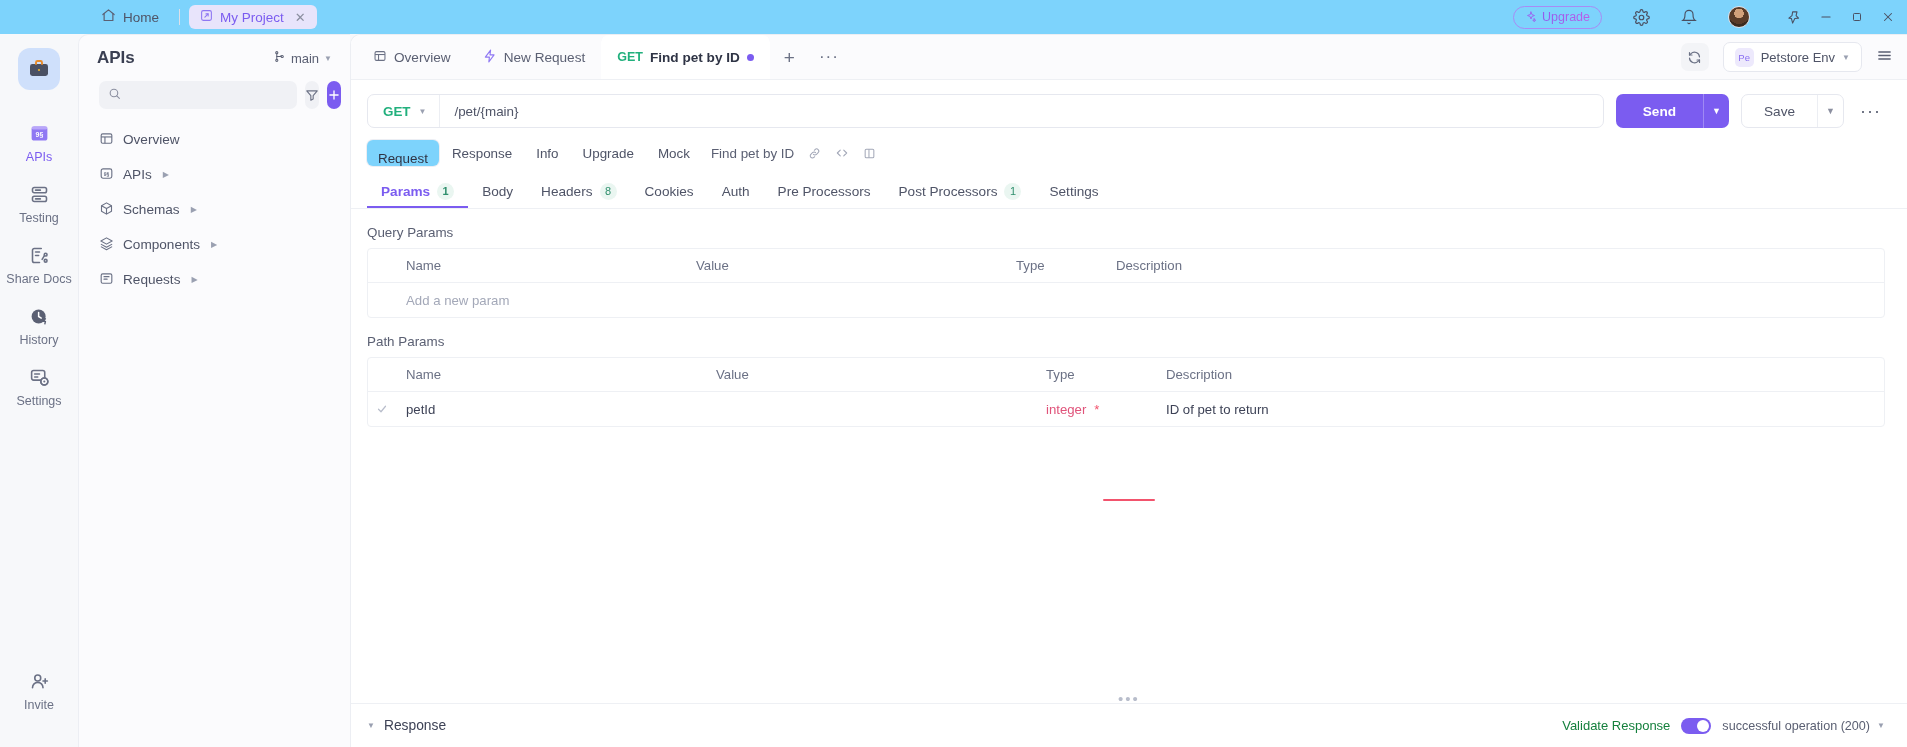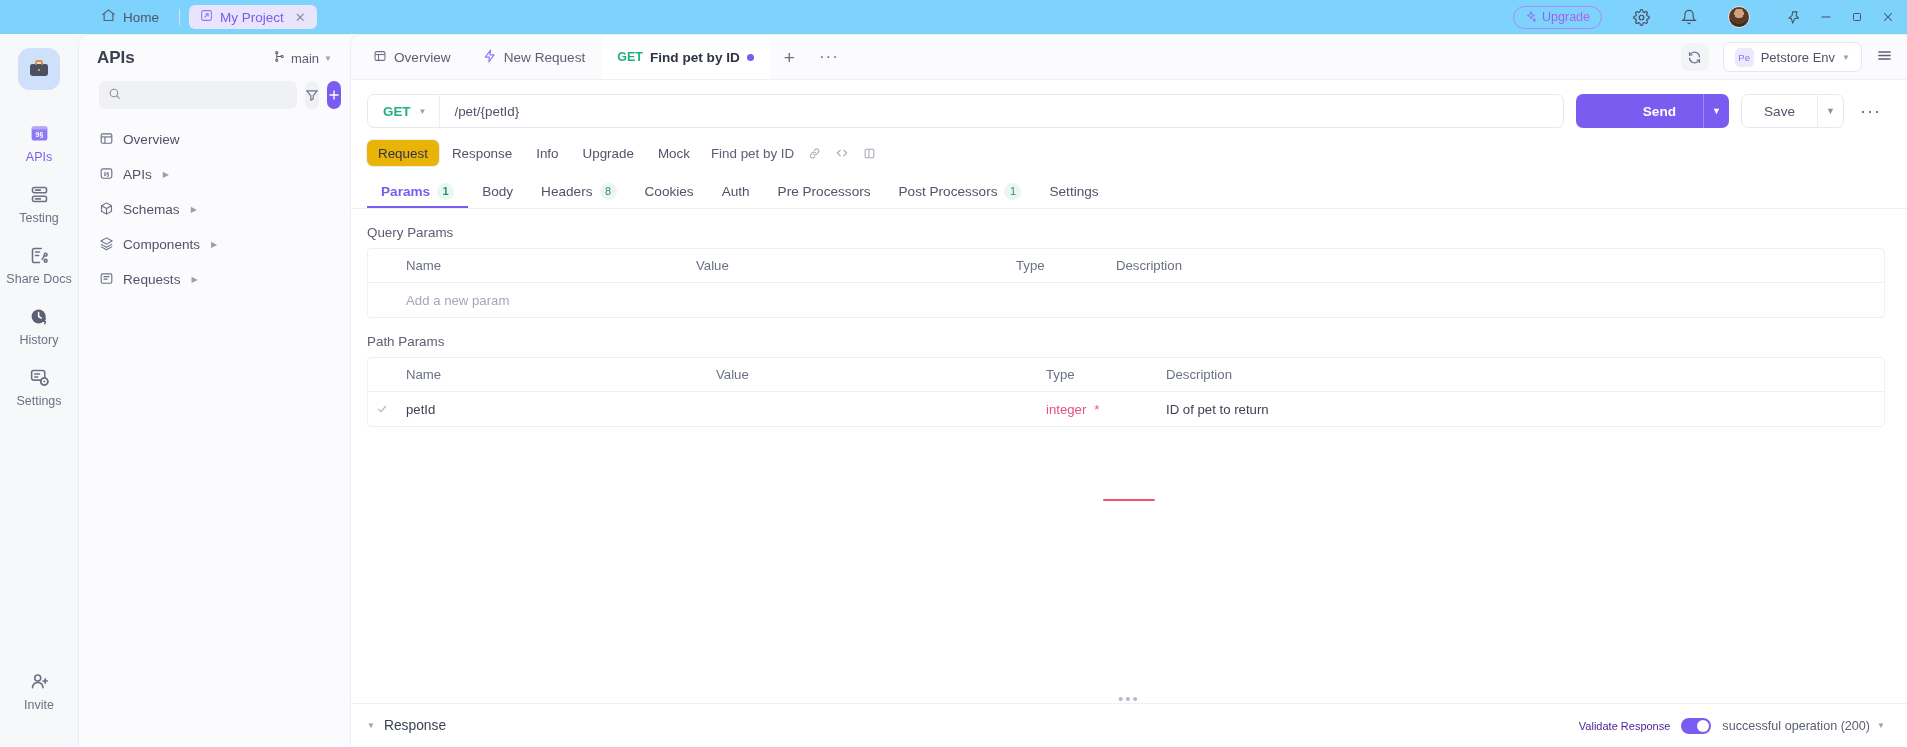--- a/index.html
+++ b/index.html
@@ -148,21 +148,21 @@
     display: flex; align-items: center; background: #fff;
   }
   .verbsel {
     display: flex; align-items: center; gap: 8px; padding: 0 13px 0 15px;
     border-right: 1px solid #eceef3; height: 100%;
   }
   .verbsel .v { color: #22b07d; font-weight: 700; font-size: 13.4px; }
   .urlbox .path { padding-left: 14px; font-size: 13.4px; color: #4f5467; }
   .send-btn {
     height: 34px; display: flex; align-items: stretch;
-    border-radius: 7px; overflow: hidden; background: #7b5cf0; color: #fff; padding-left: 40px;
+    border-radius: 7px; overflow: hidden; background: #7b5cf0; color: #fff;
   }
   .send-btn .lbl {
     padding: 0 27px; display: flex; align-items: center; font-size: 13.6px; font-weight: 600;
   }
   .send-btn .cav {
     width: 26px; display: flex; align-items: center; justify-content: center;
     border-left: 1px solid rgba(255,255,255,.28); font-size: 9px;
   }
   .save-btn {
     height: 34px; display: flex; align-items: stretch; border: 1px solid #e6e8ef;
@@ -174,21 +174,21 @@
     border-left: 1px solid #eceef3; font-size: 9px; color: #8b8fa0;
   }
   .more-dots { font-size: 18px; color: #5b6073; padding: 0 4px; letter-spacing: 1px; }
 
   
   .subtabs { display: flex; align-items: center; gap: 2px; padding: 12px 16px 0 16px; }
   .subtab {
     height: 26px; padding: 0 11px; display: flex; align-items: center;
     border-radius: 6px; font-size: 13.4px; color: #4f5467; cursor: default;
   }
-  .subtab.sel { background: #eab308; color: #2f3445; box-shadow: 0 0 0 1px #eceef3; font-weight: 500; }
+  .subtab.sel { background: #7dd3fc; color: #2f3445; box-shadow: 0 0 0 1px #eceef3; font-weight: 500; align-items: flex-end; }
   .sub-name { font-size: 13.4px; color: #5b6073; margin-left: 8px; }
   .sub-ic { color: #a3a8b8; margin-left: 12px; display: flex; align-items: center; }
 
   
   .ptabs {
     display: flex; align-items: flex-end; gap: 0;
     padding: 10px 16px 0 16px; border-bottom: 1px solid #eef0f4;
   }
   .ptab {
     display: flex; align-items: center; gap: 7px;
@@ -221,21 +221,21 @@
   .grip { display: flex; justify-content: center; color: #b8bdcb; font-size: 15px;
           letter-spacing: 2px; line-height: 8px; padding-top: 8px; }
 
   
   .respbar {
     border-top: 1px solid #eef0f4; height: 44px; flex: 0 0 44px;
     display: flex; align-items: center; padding: 0 22px 0 16px;
   }
   .resp-left { display: flex; align-items: center; gap: 9px; font-size: 13.8px; color: #3d4256; }
   .resp-right { margin-left: auto; display: flex; align-items: center; gap: 11px; }
-  .vr-label { font-size: 11px; color: #4c1d95; }
+  .vr-label { font-size: 13px; color: #15803d; }
   .toggle {
     width: 30px; height: 16px; border-radius: 9px; background: #7b5cf0; position: relative;
   }
   .toggle::after {
     content: ""; position: absolute; top: 2px; right: 2px;
     width: 12px; height: 12px; border-radius: 50%; background: #fff;
   }
   .resp-sel { font-size: 12.6px; color: #5b6073; display: flex; align-items: center; gap: 7px; }
   .resp-fill { flex: 1; }
   .caretd { font-size: 8px; color: #9aa0b1; }
@@ -568,21 +568,21 @@
           </span>
         </div>
       </div>
 
       <div class="urlrow">
         <div class="urlbox">
           <div class="verbsel">
             <span class="v">GET</span>
             <span class="caretd">▼</span>
           </div>
-          <span class="path">/pet/{petId}</span>
+          <span class="path">/pet/{main}</span>
         </div>
 
         <div class="send-btn">
           <span class="lbl">Send</span>
           <span class="cav">▼</span>
         </div>
 
         <div class="save-btn">
           <span class="lbl">Save</span>
           <span class="cav">▼</span>

